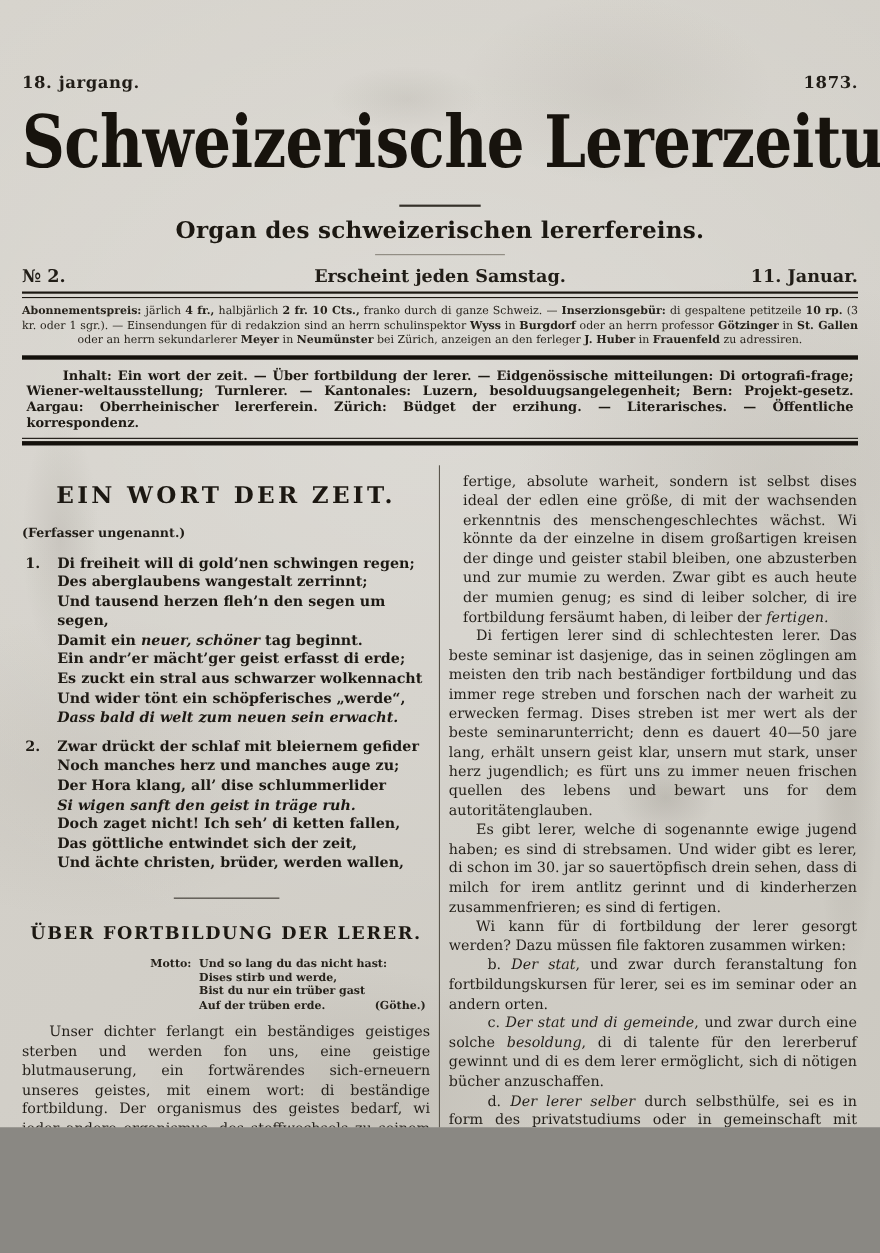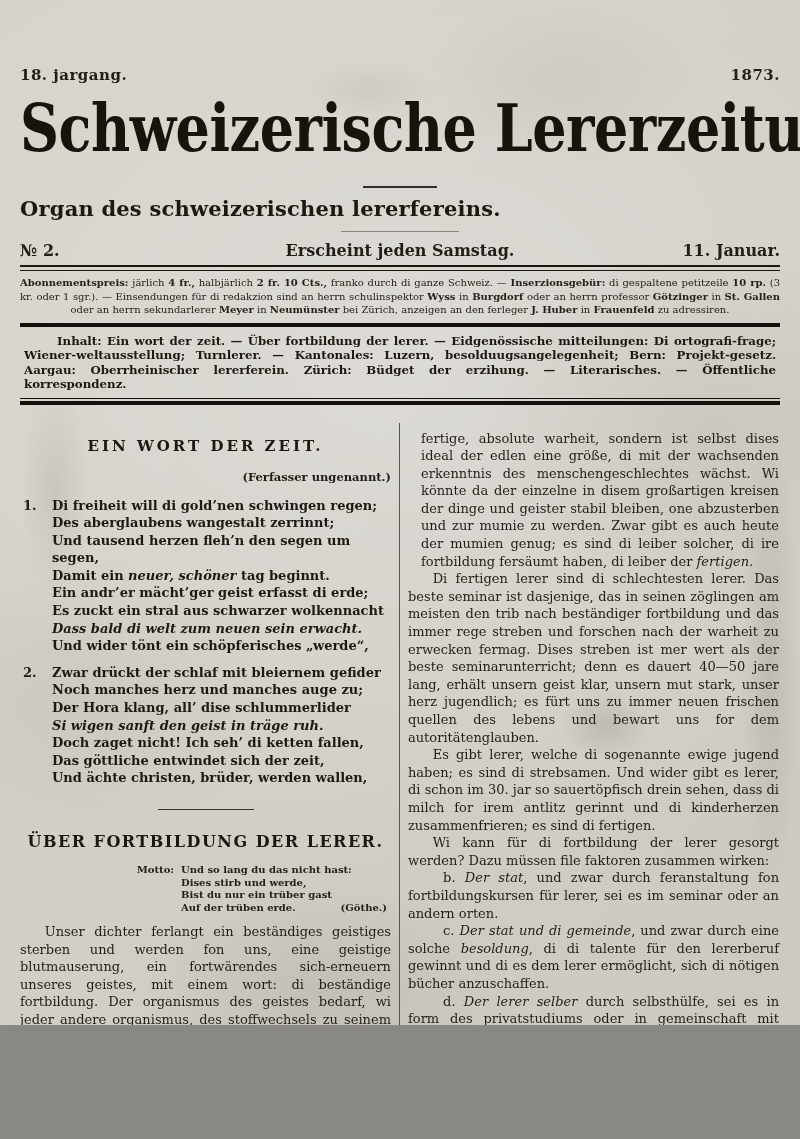--- a/index.html
+++ b/index.html
@@ -23,43 +23,43 @@
 
   .edition-row{display:flex;justify-content:space-between;align-items:baseline;
     margin-top:66px;font-size:15px;font-weight:bold;letter-spacing:0.5px;}
   .main-title{
     text-align:center;font-weight:bold;font-size:54px;letter-spacing:-0.5px;
     white-space:nowrap;margin-top:8px;
     transform:scaleY(1.22);transform-origin:50% 20%;
     color:#17130d;
   }
   .rule-short{width:74px;height:2px;background:#35312a;margin:30px auto 8px;}
-  .subtitle{font-size:21px;font-weight:bold;color:#1c1812;letter-spacing:0.2px;}
+  .subtitle{text-align:center;font-size:21px;font-weight:bold;color:#1c1812;letter-spacing:0.2px;}
   .rule-short-light{width:118px;height:1px;background:#8a857c;margin:10px auto 0;}
 
   .date-row{display:flex;align-items:baseline;margin-top:9px;font-size:16px;font-weight:bold;}
   .date-row .l{flex:1;text-align:left;}
   .date-row .c{flex:2;text-align:center;}
   .date-row .r{flex:1;text-align:right;}
 
   .rule-double{height:3px;border-top:2px solid #1b1711;border-bottom:1px solid #1b1711;margin-top:5px;}
   .fineprint{font-size:10px;line-height:13.5px;text-align:justify;text-align-last:center;
     margin-top:5px;color:#26221b;}
   .rule-heavy{height:4px;background:#14110c;margin-top:6px;}
   .inhalt{font-size:11.8px;line-height:14.5px;font-weight:bold;text-align:justify;
     margin:7px 4px 6px;text-indent:2.8em;color:#1d1913;}
   .rule-heavy2{height:2px;border-top:1px solid #14110c;border-bottom:4px solid #14110c;margin-top:2px;}
 
   .columns{display:flex;margin-top:14px;}
   .col{width:371px;}
   .col-divider{width:1px;background:#5b564d;margin:4px 8px 36px 8px;}
 
-  .article-title{font-size:15px;font-weight:bold;letter-spacing:3px;text-align:center;
+  .article-title{font-size:21px;font-weight:bold;letter-spacing:3px;text-align:center;
     margin:18px 0 0;color:#1c1812;}
-  .byline{text-align:right;font-size:11.5px;font-weight:bold;margin-top:15px;}
+  .byline{text-align:left;font-size:11.5px;font-weight:bold;margin-top:15px;}
   .poem{margin-top:13px;font-weight:bold;font-size:13px;line-height:17.6px;color:#1d1913;}
   .stanza{position:relative;padding-left:32px;margin-bottom:9px;}
   .stanza-num{position:absolute;left:3px;top:0;}
   .sep-rule{width:96px;height:1px;background:#3a362f;margin:22px auto 0;}
   .article-title2{font-size:16px;font-weight:bold;letter-spacing:1.5px;text-align:center;
     margin:22px 0 0;color:#1c1812;}
   .motto{display:flex;justify-content:flex-end;margin:13px 4px 9px 0;
     font-size:10px;line-height:12.5px;font-weight:bold;color:#26221b;}
   .motto-label{margin-right:7px;}
   .motto-lines{width:206px;}
@@ -117,22 +117,22 @@
 
         <div class="poem">
           <div class="stanza">
             <span class="stanza-num">1.</span>
             <div>Di freiheit will di gold’nen schwingen regen;</div>
             <div>Des aberglaubens wangestalt zerrinnt;</div>
             <div>Und tausend herzen fleh’n den segen um segen,</div>
             <div>Damit ein <i>neuer, schöner</i> tag beginnt.</div>
             <div>Ein andr’er mächt’ger geist erfasst di erde;</div>
             <div>Es zuckt ein stral aus schwarzer wolkennacht</div>
+            <div>Und wider tönt ein schöpferisches „werde“,</div>
             <div><i>Dass bald di welt zum neuen sein erwacht.</i></div>
-            <div>Und wider tönt ein schöpferisches „werde“,</div>
           </div>
           <div class="stanza">
             <span class="stanza-num">2.</span>
             <div>Zwar drückt der schlaf mit bleiernem gefider</div>
             <div>Noch manches herz und manches auge zu;</div>
             <div>Der Hora klang, all’ dise schlummerlider</div>
             <div><i>Si wigen sanft den geist in träge ruh.</i></div>
             <div>Doch zaget nicht!  Ich seh’ di ketten fallen,</div>
             <div>Das göttliche entwindet sich der zeit,</div>
             <div>Und ächte christen, brüder, werden wallen,</div>

